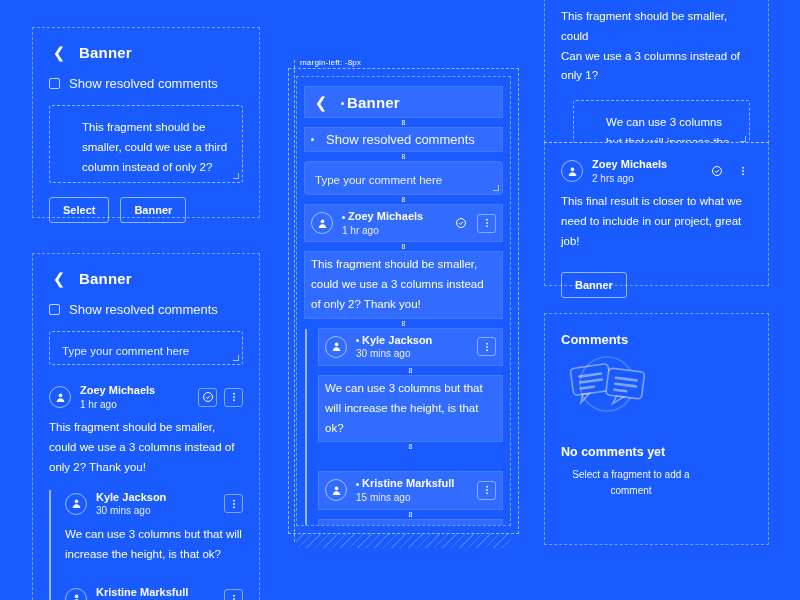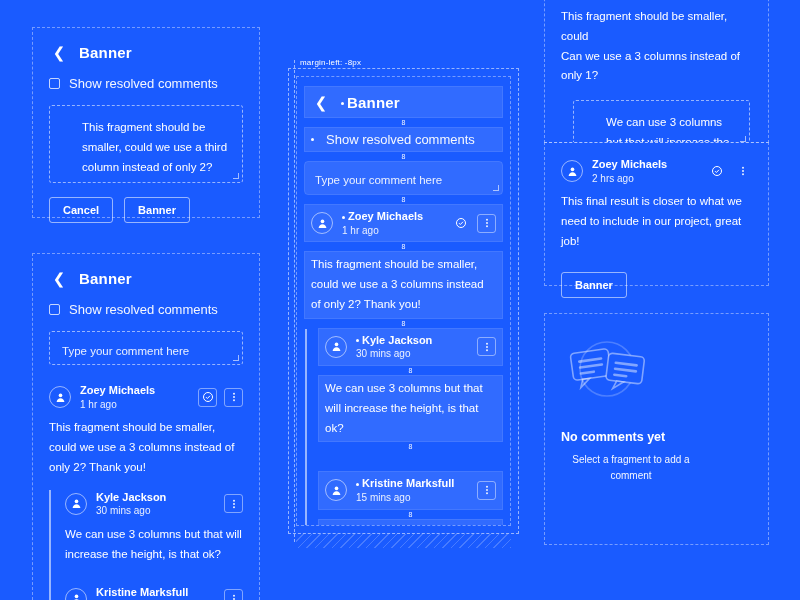--- a/index.html
+++ b/index.html
@@ -160,21 +160,21 @@
     </div>
     <div class="chk-row">
       <span class="chk-box"></span>
       <span class="chk-label">Show resolved comments</span>
     </div>
     <div class="ta filled" style="height:78px;">
       <span>This fragment should be smaller, could we use a third column instead of only 2?</span>
       <span class="grip"></span>
     </div>
     <div class="btn-row">
-      <div class="btn">Cancel</div>
+      <div class="btn">Select</div>
       <div class="btn">Banner</div>
     </div>
   </div>
 
   <div class="panel" style="left:32px; top:253px; width:228px; height:352px; overflow:hidden;">
     <div class="hdr">
       <span class="back-btn">❮</span>
       <span class="hdr-title">Banner</span>
     </div>
     <div class="chk-row">
@@ -438,20 +438,21 @@
               </svg>
           </span>
         </span>
       </div>
       <div class="cmt-body" style="margin-bottom:20px;">This final result is closer to what we need to include in our project, great job!</div>
       <div class="btn" style="display:inline-block;">Banner</div>
     </div>
   </div>
 
   <div class="panel" style="left:544px; top:313px; width:225px; height:232px; padding:18px 16px;">
+    <div class="empty-title">Comments</div>
     <div class="empty-wrap">
       <div class="empty-art">
         <svg width="92" height="62" viewBox="0 0 92 62" fill="none" stroke="rgba(255,255,255,0.45)" stroke-width="1.6">
           <circle cx="46" cy="31" r="27" stroke="rgba(255,255,255,0.22)"></circle>
           <g transform="rotate(-8 30 28)">
             <rect x="11" y="13" width="38" height="27" rx="4"></rect>
             <path d="M20 40l-3 8 10-8z"></path>
             <path d="M19 22h22M19 28h22M19 34h13" stroke-width="2.6" stroke-linecap="round"></path>
           </g>
           <g transform="rotate(7 64 32)">

